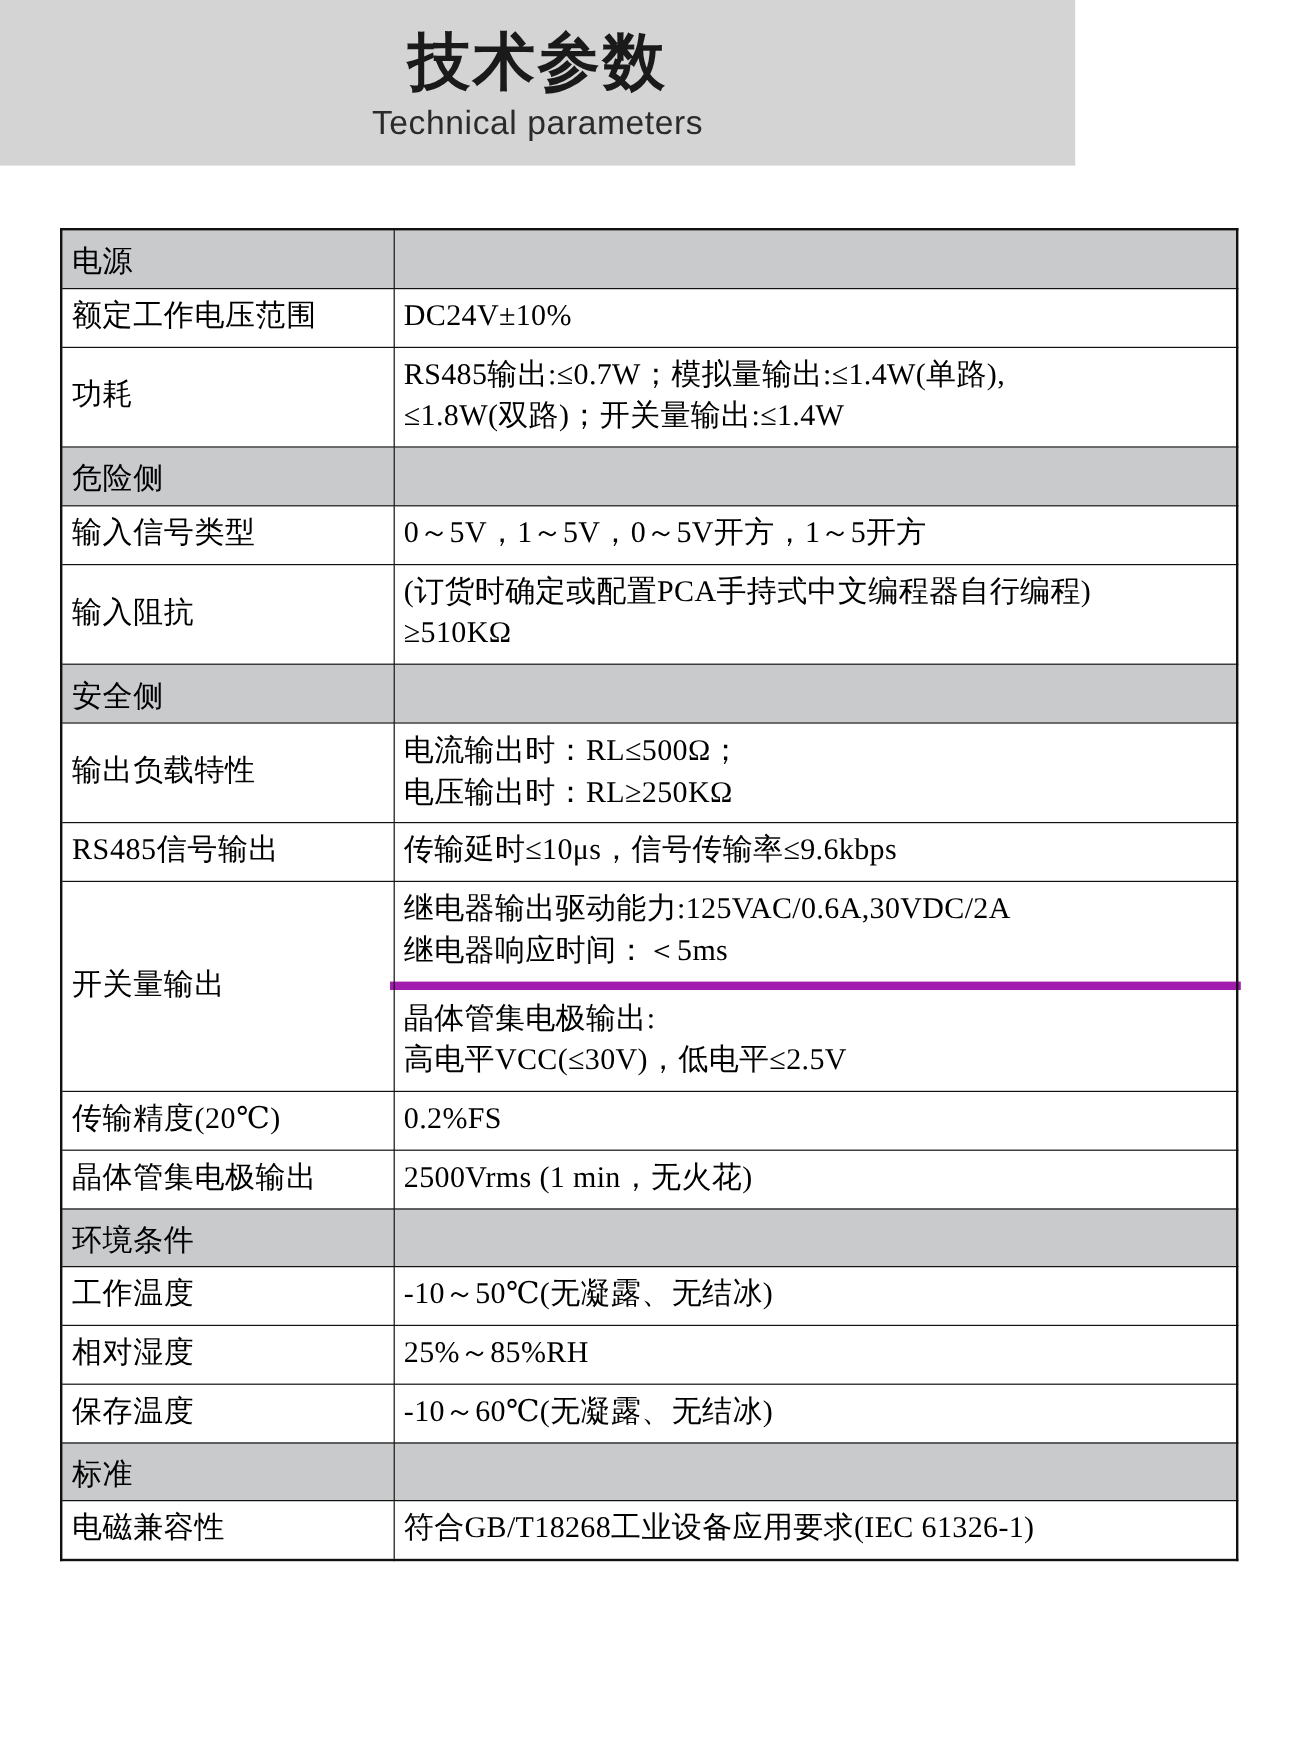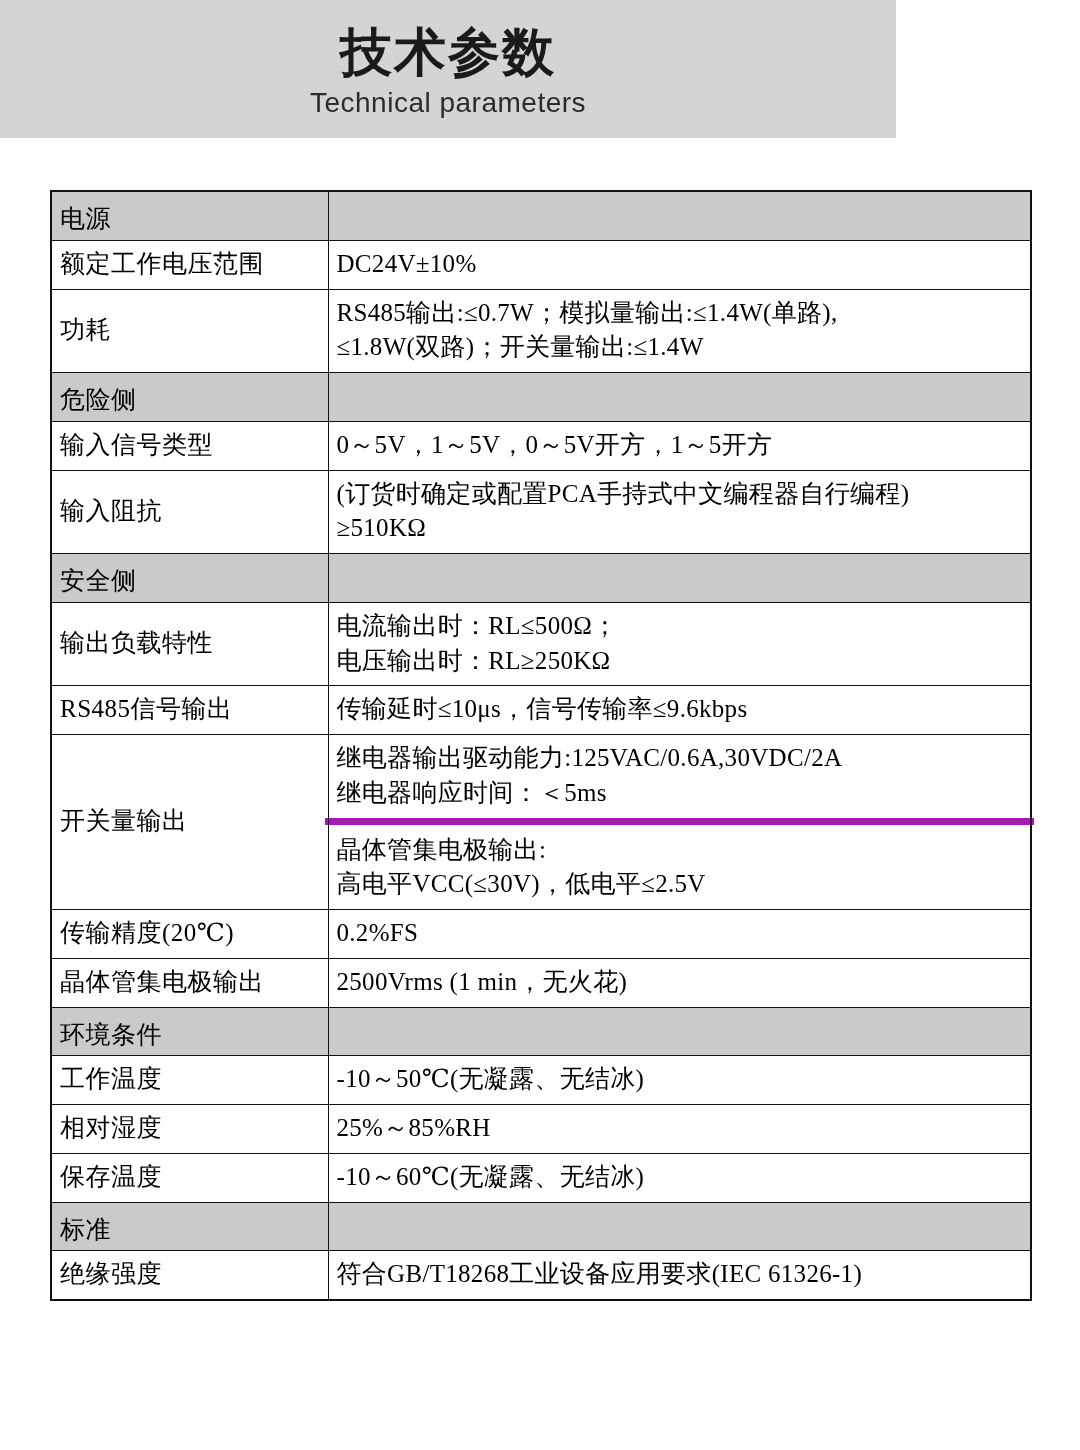--- a/index.html
+++ b/index.html
@@ -209,21 +209,21 @@
           <td class="label">保存温度</td>
           <td class="value">-10～60℃(无凝露、无结冰)</td>
         </tr>
 
         <tr class="section">
           <td class="label">标准</td>
           <td class="value"></td>
         </tr>
 
         <tr>
-          <td class="label">绝缘强度</td>
+          <td class="label">电磁兼容性</td>
           <td class="value">符合GB/T18268工业设备应用要求(IEC 61326-1)</td>
         </tr>
 
       </tbody>
     </table>
   </div>
 
 </div>
 
 </body></html>

